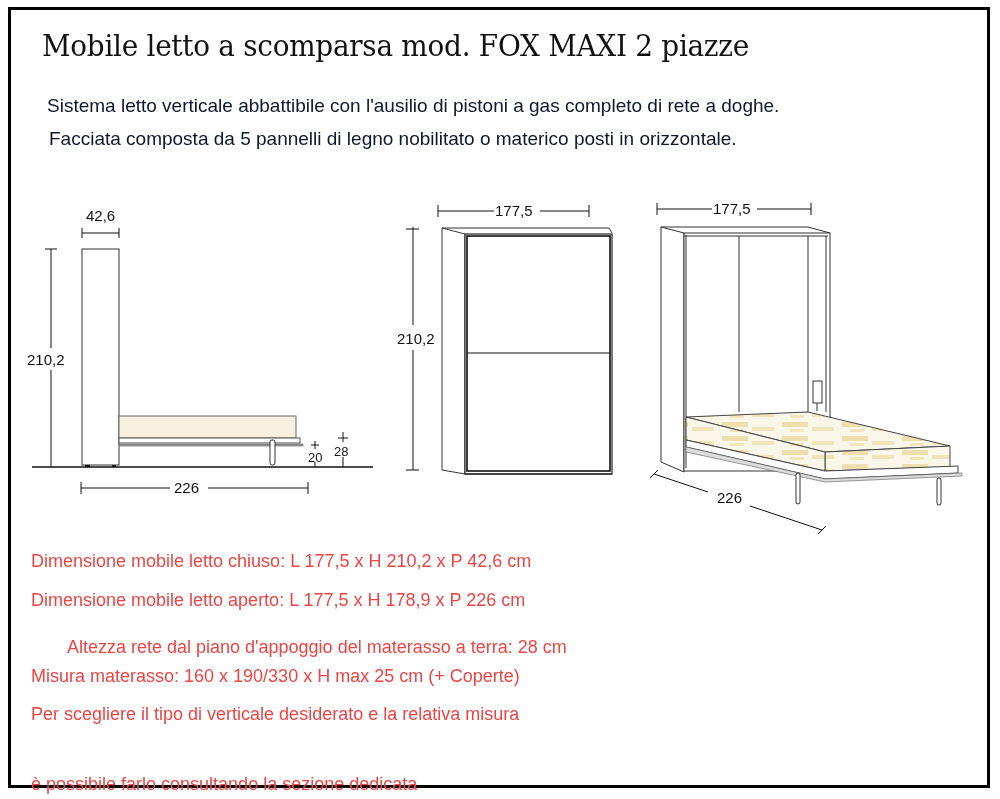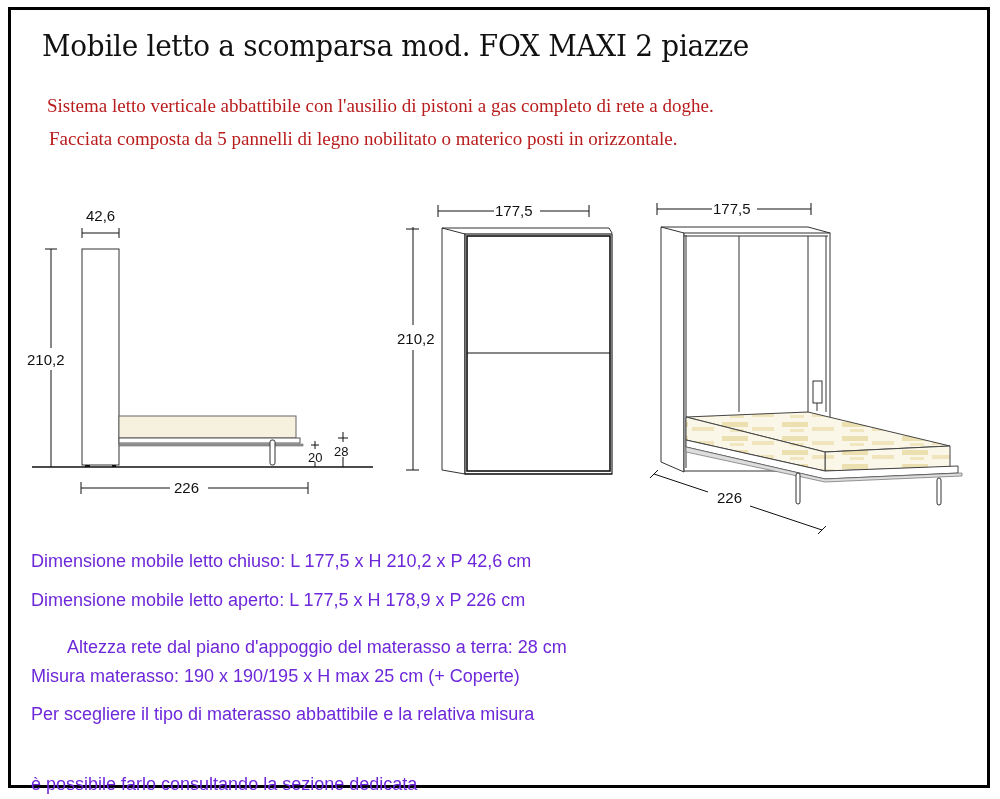--- a/index.html
+++ b/index.html
@@ -9,31 +9,31 @@
       border: 3px solid #000; box-sizing: content-box; background: #fff;
     }
     .title {
       position: absolute; left: 42px; top: 28px;
       font-family: "DejaVu Serif", "Liberation Serif", serif;
       font-size: 30px; color: #111; letter-spacing: -0.3px; white-space: nowrap;
       transform: scaleX(0.93); transform-origin: left top;
     }
     .intro {
       position: absolute; left: 47px;
-      font-family: Liberation Serif, serif; font-size: 19px; color: #b91c1c; white-space: nowrap;
+      font-family: Liberation Sans, sans-serif; font-size: 19px; color: #0f172a; white-space: nowrap;
     }
     .intro.l1 { top: 95px; }
     .intro.l2 { top: 128px; left: 49px; }
     .drawing { position: absolute; left: 0; top: 0; }
     .dim-label {
       font-family: "Liberation Sans", sans-serif; font-size: 15px; fill: #111;
     }
     .spec {
       position: absolute; left: 31px;
-      font-family: "Liberation Sans", sans-serif; font-size: 18px; color: #6d28d9; white-space: nowrap;
+      font-family: "Liberation Sans", sans-serif; font-size: 18px; color: #ef4444; white-space: nowrap;
     }
     .spec.s1 { top: 551px; }
     .spec.s2 { top: 590px; }
     .spec.s3 { top: 637px; margin-left: 36px; }
     .spec.s4 { top: 666px; }
     .spec.s5 { top: 704px; }
     .spec.s6 { top: 734px; margin-top: 40px; }
   </style>
 </head>
 <body>
@@ -158,15 +158,15 @@
     <line x1="650" y1="478" x2="658" y2="470" stroke="#111"></line>
     <line x1="818" y1="534" x2="826" y2="526" stroke="#111"></line>
   </g>
   <text class="dim-label" x="713" y="214">177,5</text>
   <text class="dim-label" x="717" y="503">226</text>
 </svg>
 
 <div class="spec s1">Dimensione mobile letto chiuso: L 177,5 x H 210,2 x P 42,6 cm</div>
 <div class="spec s2">Dimensione mobile letto aperto: L 177,5 x H 178,9 x P 226 cm</div>
 <div class="spec s3">Altezza rete dal piano d'appoggio del materasso a terra: 28 cm</div>
-<div class="spec s4">Misura materasso: 190 x 190/195 x H max 25 cm (+ Coperte)</div>
-<div class="spec s5">Per scegliere il tipo di materasso abbattibile e la relativa misura</div>
+<div class="spec s4">Misura materasso: 160 x 190/330 x H max 25 cm (+ Coperte)</div>
+<div class="spec s5">Per scegliere il tipo di verticale desiderato e la relativa misura</div>
 <div class="spec s6">è possibile farlo consultando la sezione dedicata</div>
 
 </body></html>

